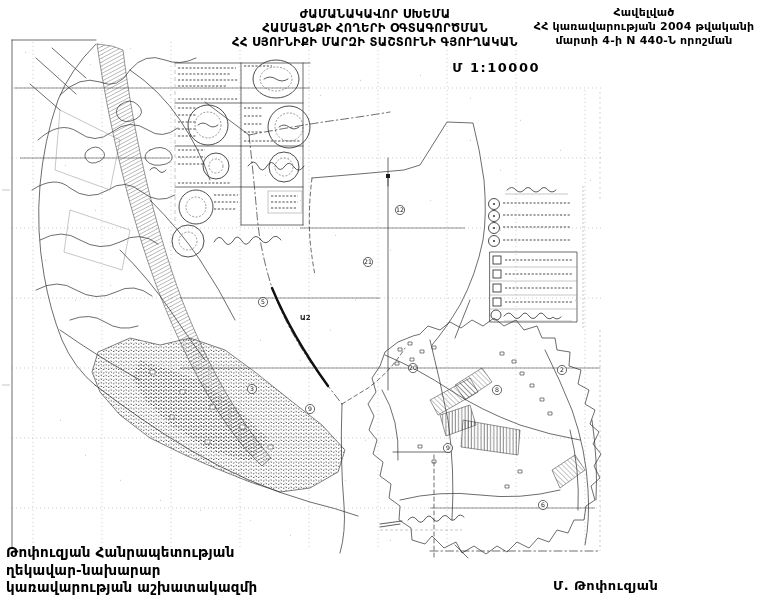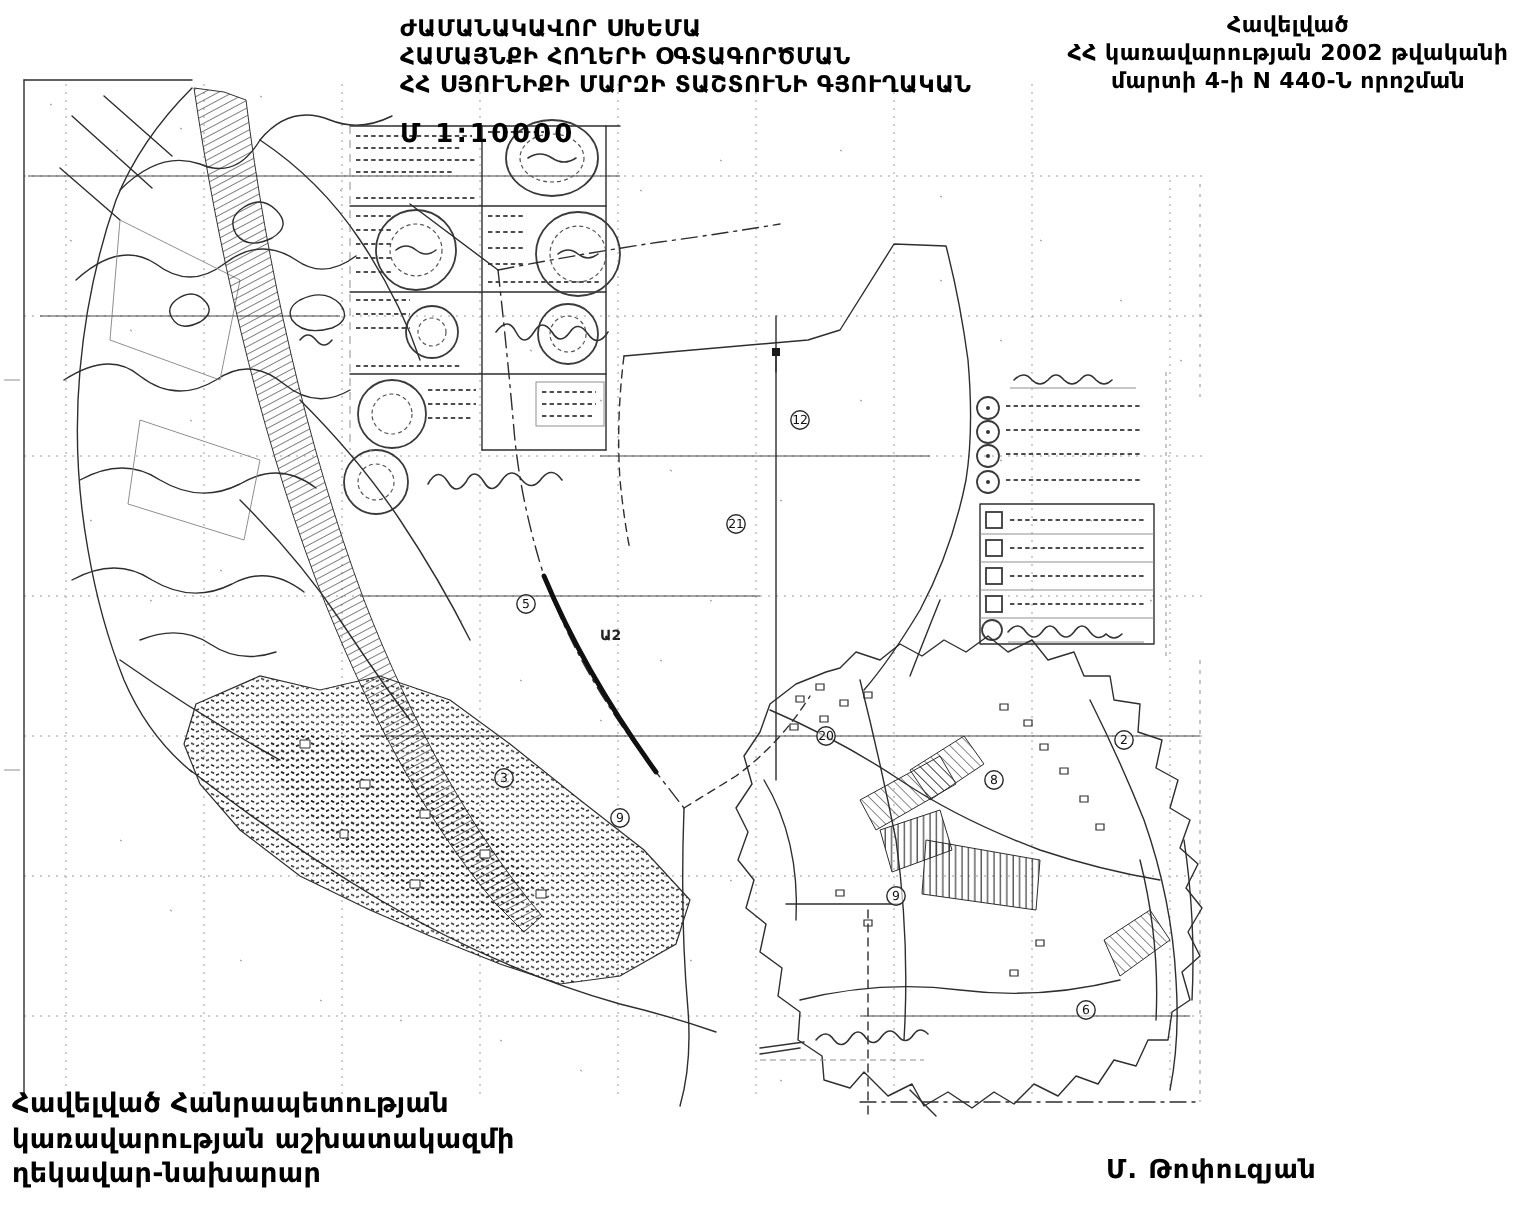--- a/index.html
+++ b/index.html
@@ -1,25 +1,25 @@
 <!DOCTYPE html>
 <html><head>
 <meta charset="utf-8">
 <style>
   html,body{margin:0;padding:0;background:#e8e8e8;}
   .page{
     position:relative;width:768px;height:606px;background:#ffffff;overflow:hidden;
     font-family:"DejaVu Sans","Liberation Sans",sans-serif;color:#000;
   }
   .title-block{
-    position:absolute;top:7px;left:200px;width:350px;
+    position:absolute;top:7px;left:200px;width:350px;text-align:center;
     font-weight:bold;font-size:11.5px;line-height:14px;letter-spacing:.3px;
   }
   .scale-label{
-    position:absolute;top:60px;left:200px;width:340px;text-align:left;
+    position:absolute;top:60px;left:200px;width:340px;text-align:right;
     font-weight:bold;font-size:13px;letter-spacing:1.5px;
   }
   .appendix-block{
     position:absolute;top:6px;left:522px;width:244px;text-align:center;
     font-weight:bold;font-size:11px;line-height:14px;letter-spacing:.2px;
   }
   .footer-left{
     position:absolute;left:6px;top:544px;
     font-weight:bold;font-size:13.5px;line-height:17.5px;letter-spacing:.2px;
   }
@@ -284,25 +284,25 @@
   <div class="title-block">
     <div>ԺԱՄԱՆԱԿԱՎՈՐ ՍԽԵՄԱ</div>
     <div>ՀԱՄԱՅՆՔԻ ՀՈՂԵՐԻ ՕԳՏԱԳՈՐԾՄԱՆ</div>
     <div>ՀՀ ՍՅՈՒՆԻՔԻ ՄԱՐԶԻ ՏԱՇՏՈՒՆԻ ԳՅՈՒՂԱԿԱՆ</div>
   </div>
 
   <div class="scale-label">Մ 1:10000</div>
 
   <div class="appendix-block">
     <div>Հավելված</div>
-    <div>ՀՀ կառավարության 2002 թվականի</div>
+    <div>ՀՀ կառավարության 2004 թվականի</div>
     <div>մարտի 4-ի N 440-Ն որոշման</div>
   </div>
 
   <div class="footer-left">
-    <div>Հավելված Հանրապետության</div>
+    <div>Թոփուզյան Հանրապետության</div>
+    <div>ղեկավար-նախարար</div>
     <div>կառավարության աշխատակազմի</div>
-    <div>ղեկավար-նախարար</div>
   </div>
 
   <div class="signature-name">Մ. Թոփուզյան</div>
 
 </div>
 
 </body></html>

